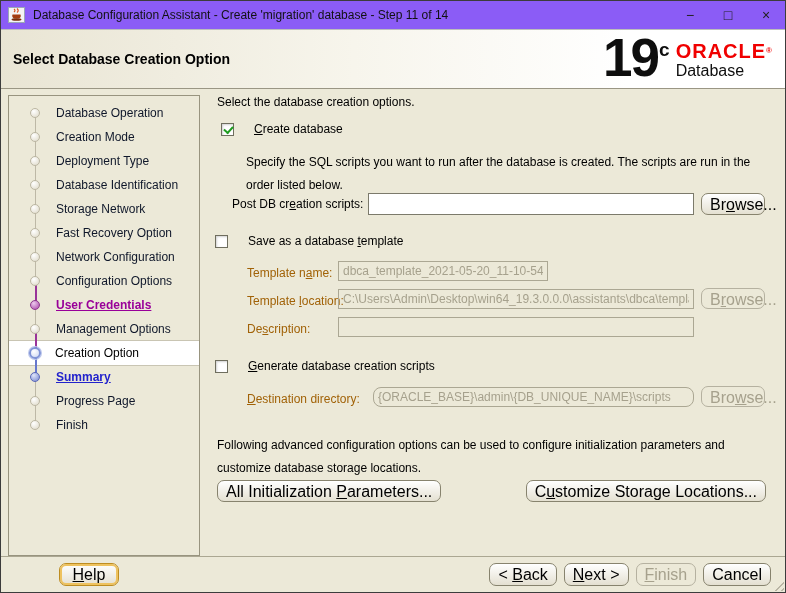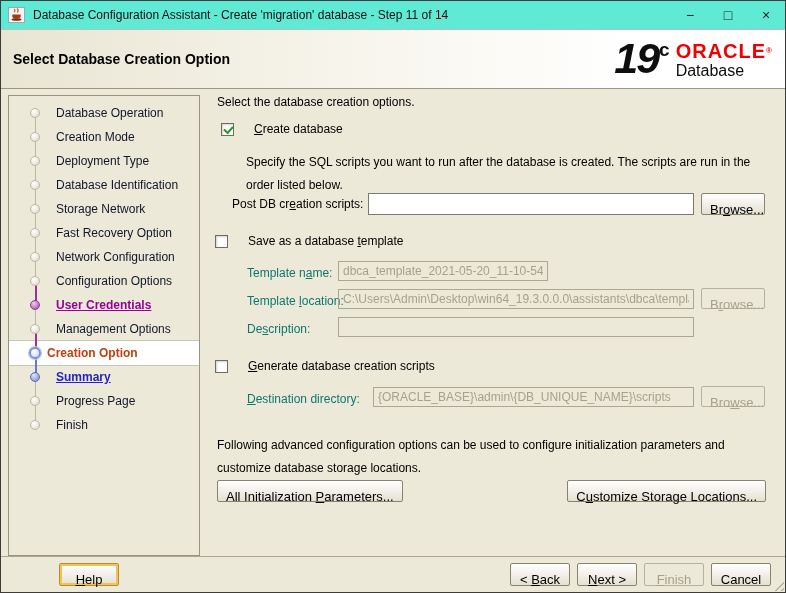--- a/index.html
+++ b/index.html
@@ -3,34 +3,34 @@
 <meta charset="utf-8">
 <style>
   html,body{margin:0;padding:0;background:#fff;}
   .window{
     position:relative;width:786px;height:593px;box-sizing:border-box;
     border:1px solid #3c3c3c;background:#ece9d8;
     font-family:"Liberation Sans",sans-serif;font-size:12px;color:#000;
     overflow:hidden;
   }
   
-  .titlebar{height:29px;background:#5eead4;display:flex;align-items:center;
+  .titlebar{height:29px;background:#8b5cf6;display:flex;align-items:center;
     padding:0 0 0 7px;box-sizing:border-box;border-bottom:1px solid #bdbdbd;}
   .app-icon{width:18px;height:18px;margin-right:7px;display:inline-flex;}
   .tb-title{flex:0 1 auto;white-space:nowrap;font-size:12px;color:#111;}
   .win-controls{margin-left:auto;display:flex;height:100%;}
   .wc{width:38px;height:100%;display:flex;align-items:center;justify-content:center;
     font-size:14px;color:#222;cursor:default;}
   
   .header{height:59px;box-sizing:border-box;position:relative;
     background:linear-gradient(to right,#e9e5d4 0%,#f7f5ec 45%,#ffffff 80%,#ffffff 100%);
     border-bottom:1px solid #9a9684;display:flex;align-items:center;}
   .page-title{font-size:14px;font-weight:bold;margin-left:12px;}
   .logo{position:absolute;right:12px;top:6px;display:flex;align-items:flex-start;}
-  .logo-19{font-size:43px;line-height:44px;font-weight:bold;letter-spacing:-2px;color:#0e0e0e;font-style:italic;}
+  .logo-19{font-size:53px;line-height:44px;font-weight:bold;letter-spacing:-2px;color:#0e0e0e;}
   .logo-c{font-size:19px;font-weight:bold;color:#0e0e0e;margin:3px 6px 0 1px;}
   .logo-right{display:flex;flex-direction:column;margin-top:6px;}
   .logo-oracle{font-size:20px;font-weight:bold;letter-spacing:1px;line-height:18px;}
   .logo-reg{font-size:8px;vertical-align:top;}
   .logo-db{font-size:16px;color:#0e0e0e;margin-top:2px;}
   
   .body{position:relative;height:467px;}
   .sidebar{position:absolute;left:7px;top:6px;width:192px;height:461px;
     box-sizing:border-box;border:1px solid #98947f;background:#ece9d8;
     padding-top:5px;overflow:hidden;}
@@ -42,54 +42,54 @@
   .step.future .bullet{background:radial-gradient(circle at 35% 30%,#ffffff,#ddd8c6);border:1px solid #bcb7a3;}
   .step.future .slabel{color:#0f172a;}
   .step.visited .bullet{background:radial-gradient(circle at 35% 30%,#eccaec,#a843a8);border:1px solid #8d3a8d;}
   .step.visited .slabel{color:#990099;font-weight:bold;text-decoration:underline;cursor:pointer;}
   .step.next .bullet{background:radial-gradient(circle at 35% 30%,#dfe5fa,#7585cf);border:1px solid #5a68b8;}
   .step.next .slabel{color:#2222cc;font-weight:bold;text-decoration:underline;cursor:pointer;}
   .step.current{background:#ffffff;box-shadow:0 -1px 0 #c9c5b3,0 1px 0 #c9c5b3;}
   .step.current .bullet{width:12px;height:12px;margin-left:20px;
     background:radial-gradient(circle at 35% 30%,#ffffff,#ccd6f2);
     border:2px solid #7e92d6;box-shadow:0 0 0 1px #bcc7ec;}
-  .step.current .slabel{color:#c2410c;font-weight:bold;margin-left:6px;}
+  .step.current .slabel{color:#000000;font-weight:normal;margin-left:14px;}
   .main{position:absolute;left:199px;top:0;width:585px;height:467px;}
   .main > div, .main > span, .main > label, .main > input, .main > button{position:absolute;}
   .intro{left:17px;top:6px;}
   .cbrow{display:flex;align-items:center;gap:20px;}
   .row1{left:21px;top:33px;}
   .row2{left:15px;top:145px;}
   .row3{left:15px;top:270px;}
   .cb{width:13px;height:13px;background:#fff;border:1px solid #6f6e5e;
     box-sizing:border-box;position:relative;flex:0 0 auto;
     box-shadow:inset 1px 1px 2px rgba(0,0,0,.18);cursor:pointer;}
   .cb.checked::after{content:'';position:absolute;left:2px;top:2px;width:7px;height:4px;
     border-left:2px solid #1f9c1f;border-bottom:2px solid #1f9c1f;transform:rotate(-48deg);}
   .note{line-height:23px;}
   .note-scripts{left:46px;top:62px;width:508px;}
   .note-adv{left:17px;top:345px;width:528px;}
   .lbl-postdb{left:32px;top:108px;}
-  .dis{color:#0f766e;}
+  .dis{color:#a16207;}
   .lbl-tname{left:47px;top:177px;}
   .lbl-tloc{left:47px;top:205px;}
   .lbl-desc{left:47px;top:233px;}
   .lbl-dest{left:47px;top:303px;}
   input.fld{font-family:"Liberation Sans",sans-serif;font-size:12px;
     box-sizing:border-box;padding:2px 4px;}
   input.fld:enabled{background:#fff;border:1px solid #7c7a6b;}
   input.fld:disabled{background:transparent;border:1px solid #aba793;color:#a6a18d;}
   .fld-postdb{left:168px;top:104px;width:326px;height:22px;}
   .fld-tname{left:138px;top:172px;width:210px;height:20px;}
   .fld-tloc{left:138px;top:200px;width:356px;height:20px;}
   .fld-desc{left:138px;top:228px;width:356px;height:20px;}
-  .fld-dest{left:173px;top:298px;width:321px;height:20px;}
-  .btn{font-family:"Liberation Sans",sans-serif;font-size:13px;color:#000;
+  .fld-dest{left:173px;top:298px;width:321px;height:20px;border-radius:8px;}
+  .btn{font-family:"Liberation Sans",sans-serif;font-size:16px;color:#000;
     background:linear-gradient(#ffffff,#e4e0d1);border:1px solid #87836e;
-    border-radius:2px;box-shadow:inset 0 1px 0 #fff;padding:8px 8px;cursor:pointer;}
+    border-radius:7px;box-shadow:inset 0 1px 0 #fff;padding:2px 8px;cursor:pointer;}
   .btn:disabled{background:#ece9d8;border-color:#b5b1a0;color:#a6a18d;
     box-shadow:none;cursor:default;}
   .browse1{left:501px;top:104px;width:64px;height:22px;}
   .browse2{left:501px;top:199px;width:64px;height:21px;}
   .browse3{left:501px;top:297px;width:64px;height:21px;}
   .btn-init{left:17px;top:391px;height:22px;}
   .btn-storage{right:19px;top:391px;height:22px;}
   
   .footer{position:relative;height:36px;border-top:1px solid #aba792;
     display:flex;align-items:center;padding:0 10px;box-sizing:border-box;}

